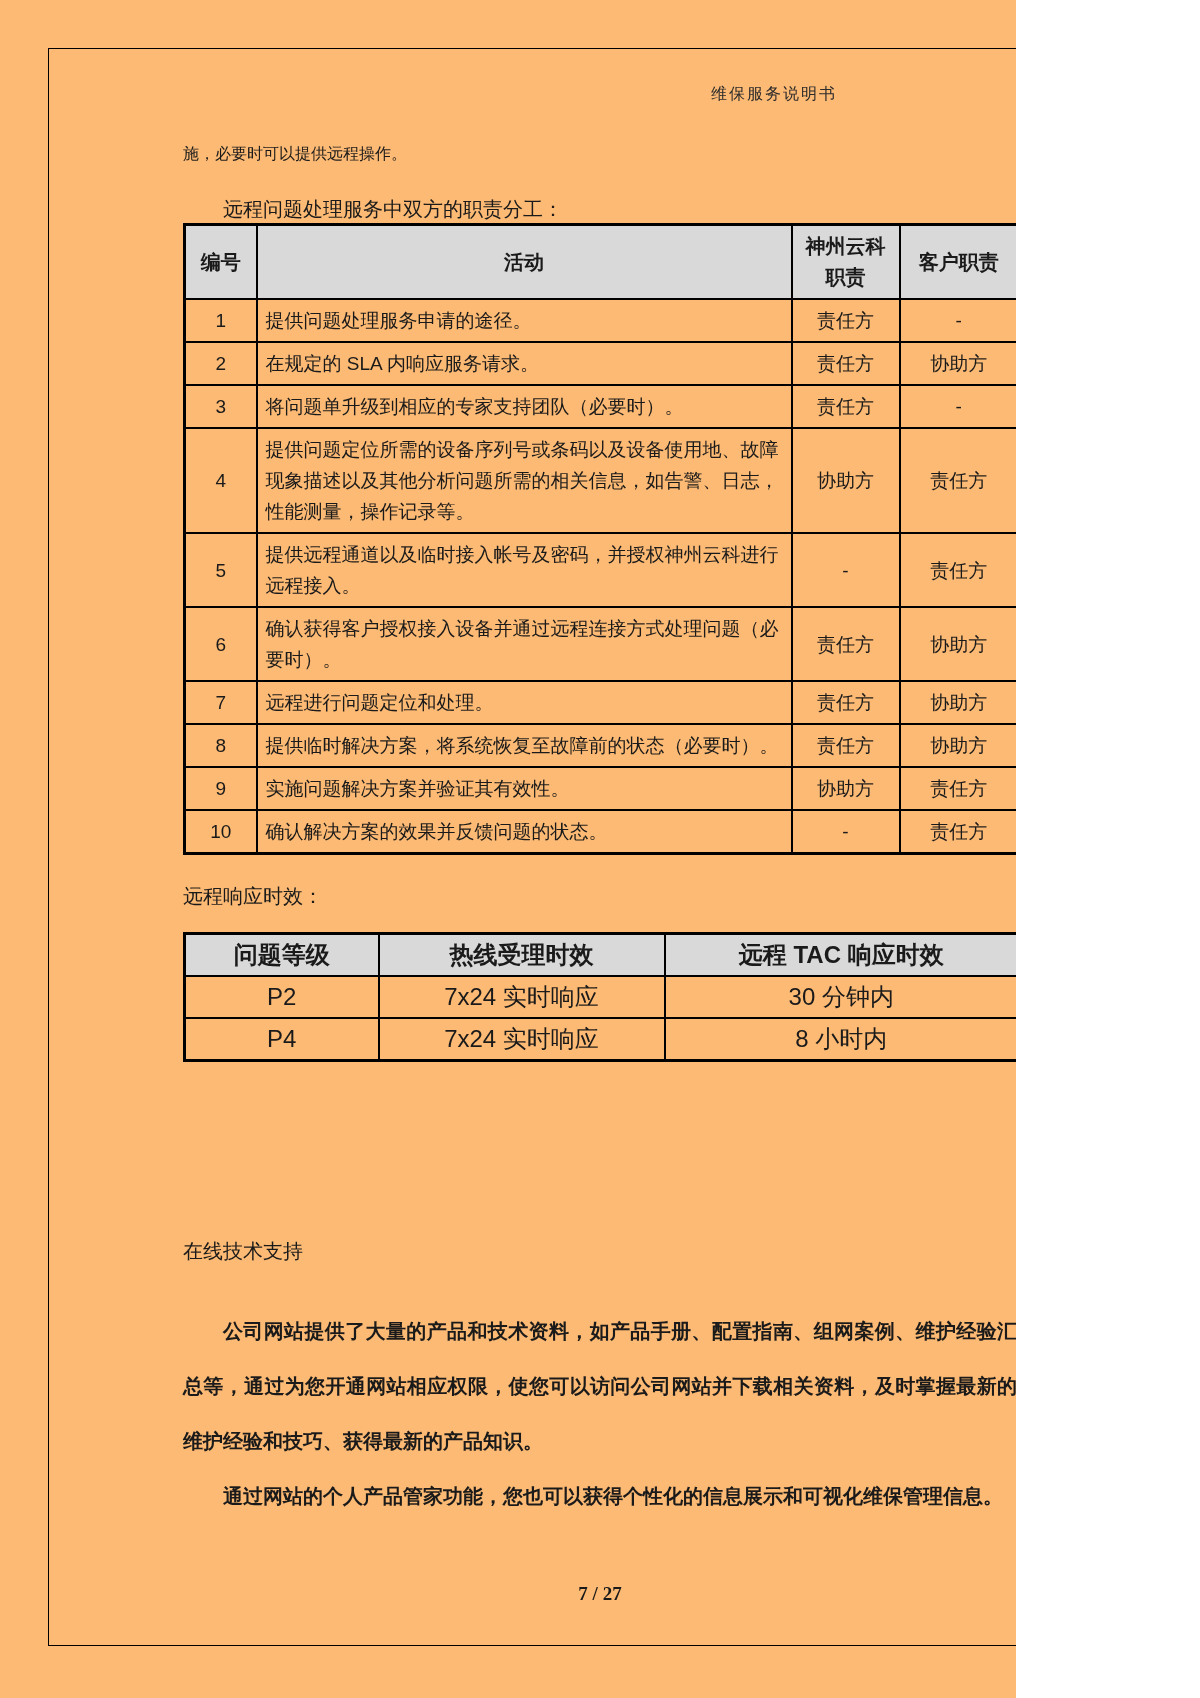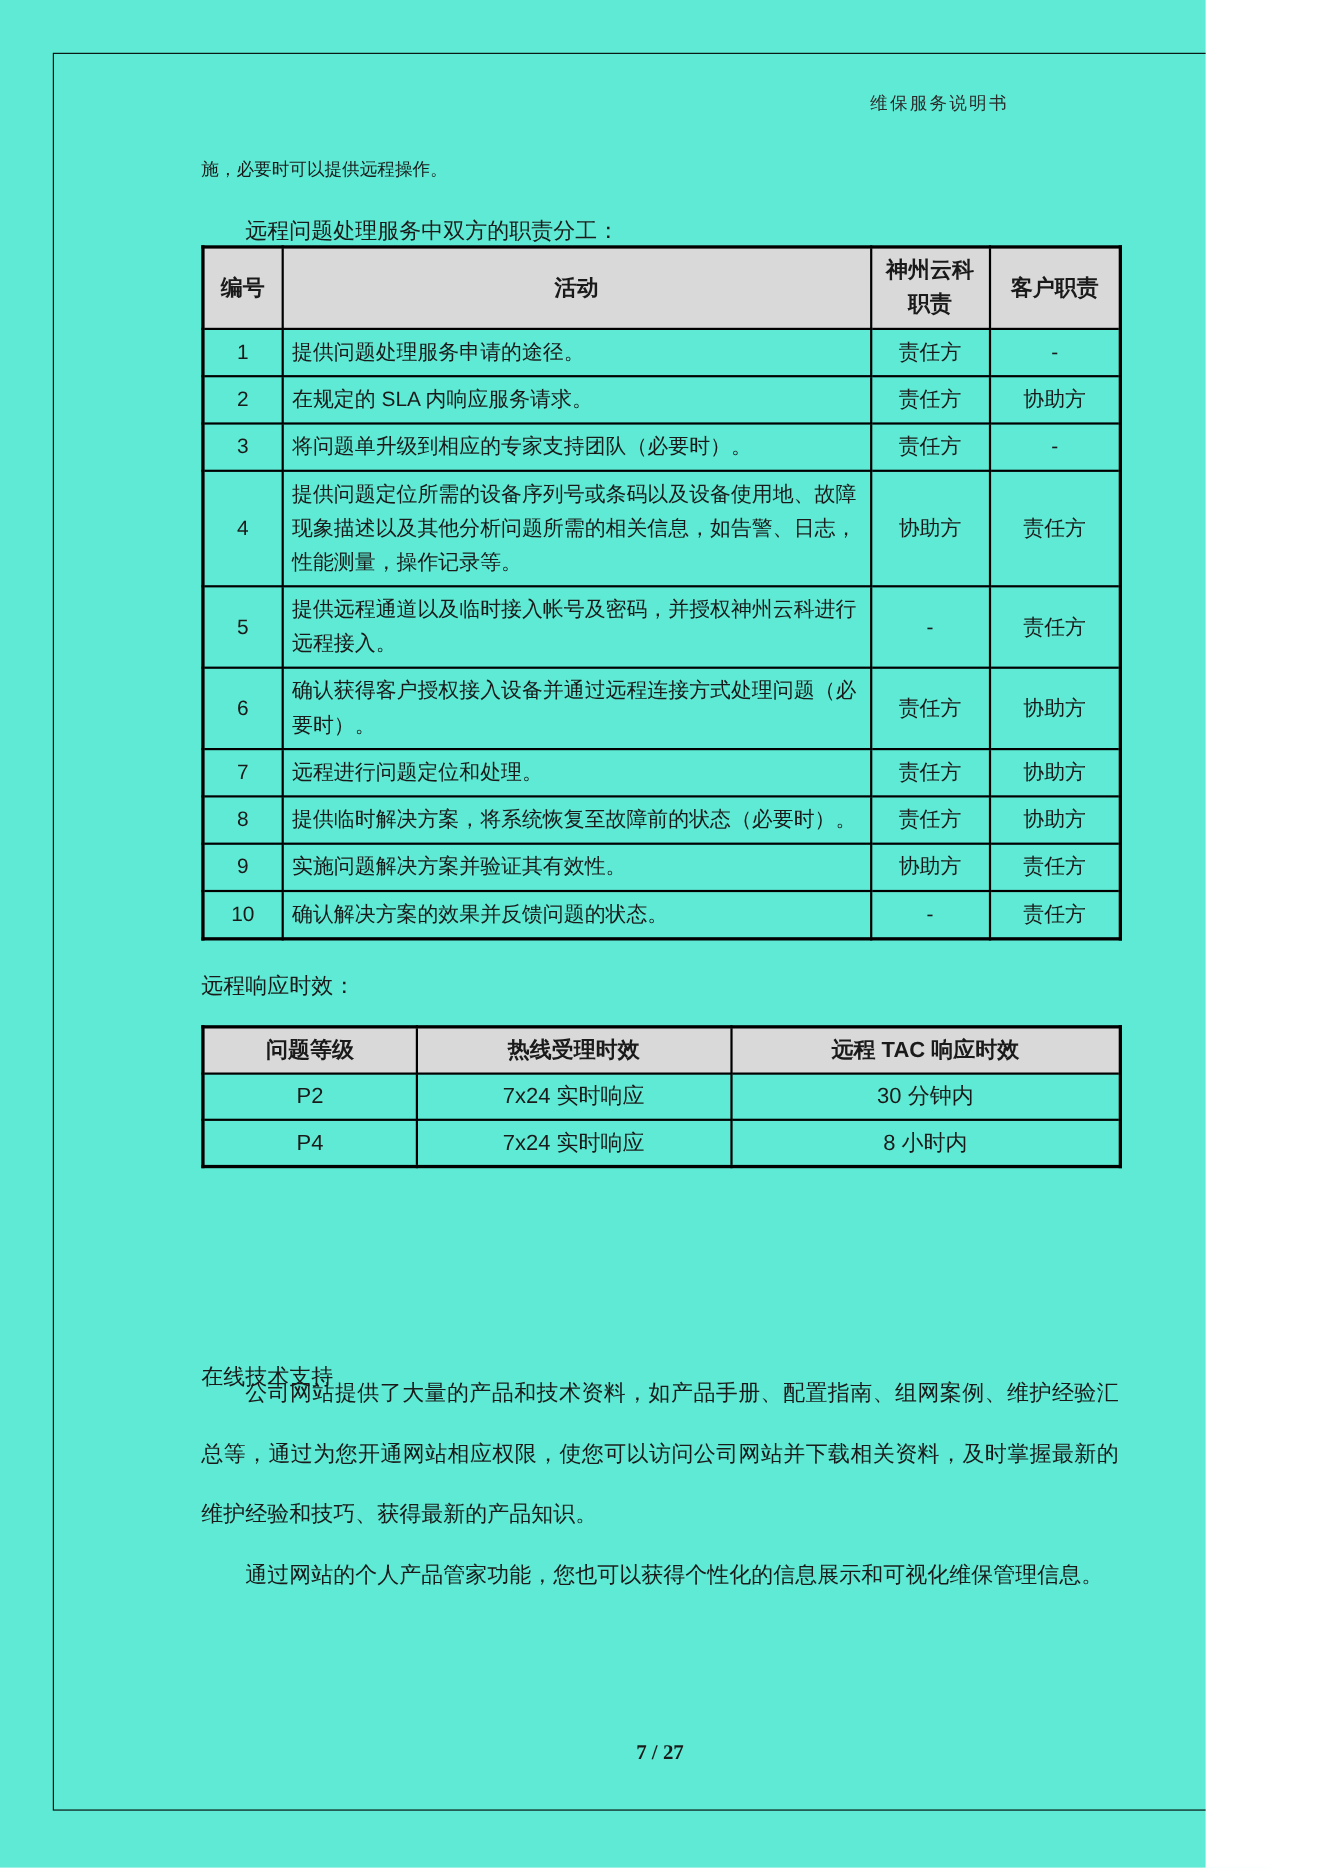--- a/index.html
+++ b/index.html
@@ -3,22 +3,22 @@
 <meta charset="utf-8">
 <style>
   :root{
     --header-bg:#d9d9d9;
     --border-color:#000000;
     --text-color:#1a1a1a;
   }
   html,body{margin:0;padding:0;background:#ffffff;}
   .page{
     position:relative;
-    width:1096px;height:1698px;
-    background:#5eead4;
+    width:1016px;height:1698px;
+    background:#fdba74;
     color:var(--text-color);
     font-family:"Liberation Sans",sans-serif;
     overflow:hidden;
   }
   .page-border{
     position:absolute;left:48px;top:48px;
     width:1100px;height:1598px;
     border:1.5px solid var(--border-color);
     box-sizing:border-box;
   }
@@ -48,30 +48,30 @@
   }
   .prewrap{white-space:pre-line;margin-top:38px;}
   .center{text-align:center;}
   .activity{text-align:left;}
 
   .sla-title{font-size:20px;margin:28px 0 22px 0;}
 
   .t2{border:3px solid var(--border-color);}
   .t2 th,.t2 td{
     border:2px solid var(--border-color);
-    font-size:20px;line-height:30px;
+    font-size:24px;line-height:30px;
     padding:5px 8px;text-align:center;
     vertical-align:middle;box-sizing:border-box;
   }
   .t2 th{background:var(--header-bg);font-weight:bold;}
 
   .online-title{position:absolute;left:183px;top:1238px;font-size:20px;}
   .paras{
-    position:absolute;left:183px;top:1240px;width:834px;
-    font-size:20px;line-height:55px;text-align:justify;
+    position:absolute;left:183px;top:1304px;width:834px;
+    font-size:20px;line-height:55px;text-align:justify;font-weight:bold;
   }
   .paras p{margin:0;text-indent:40px;}
 
   .footer{
     position:absolute;left:183px;top:1583px;width:834px;
     text-align:center;
     font-family:"Liberation Serif",serif;
     font-weight:bold;font-size:19px;
   }
 </style>

